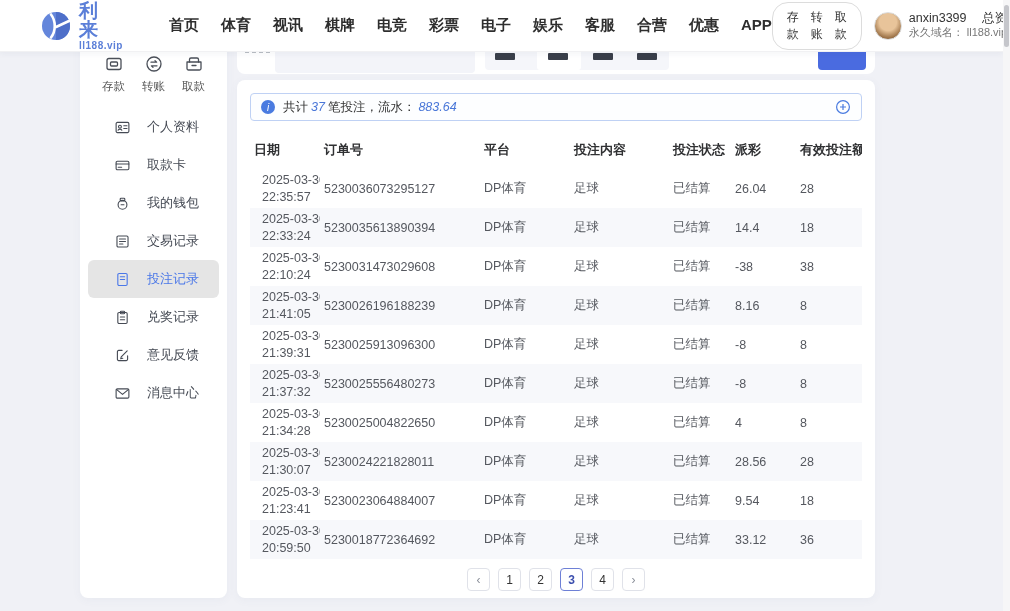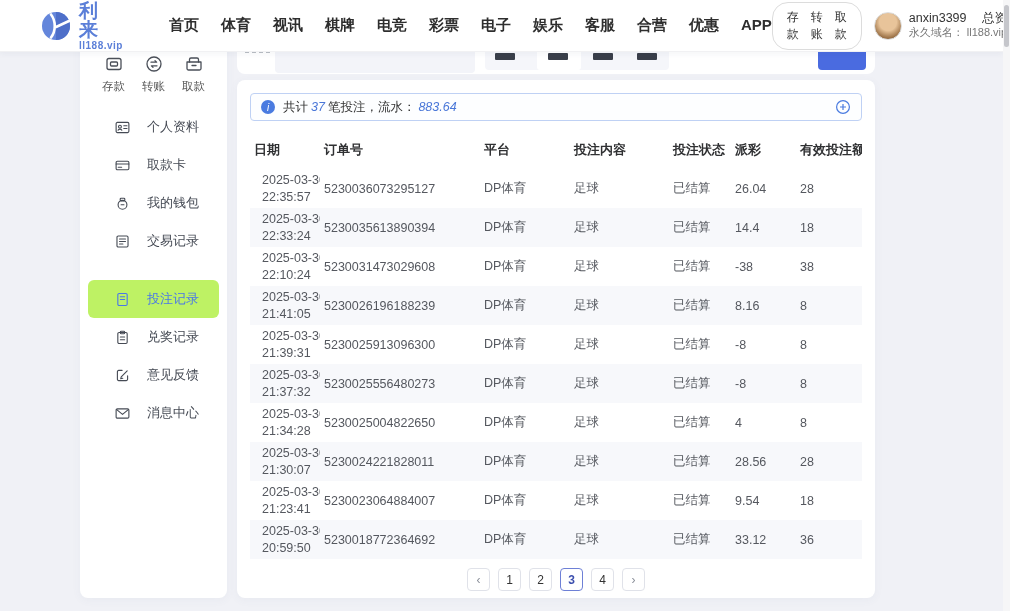--- a/index.html
+++ b/index.html
@@ -33,21 +33,21 @@
   .sidebar { position:absolute; left:80px; top:30px; width:147px; height:568px; background:#fff;
              border-radius:8px; box-shadow:0 2px 10px rgba(80,90,130,.05); z-index:2; }
   .quick-row { display:flex; justify-content:space-between; padding:24px 22px 0 22px; }
   .quick-item { display:flex; flex-direction:column; align-items:center; gap:5px; cursor:pointer; color:#4a4f58; }
   .quick-item .icon svg { width:20px; height:20px; }
   .quick-label { font-size:11.5px; color:#555; }
   .menu { margin-top:14px; }
   .menu-item { height:38px; display:flex; align-items:center; gap:16px; padding-left:26px;
                margin:0 8px; border-radius:6px; font-size:13px; color:#454a54; cursor:pointer; }
   .menu-item .icon svg { width:17px; height:17px; }
-  .menu-item.active { background:#bef264; color:#4a77e8;margin-top:20px; }
+  .menu-item.active { background:#e5e5e5; color:#4a77e8; }
   .icon { display:inline-flex; color:inherit; }
   .icon svg { stroke:currentColor; fill:none; stroke-width:1.3; stroke-linecap:round; stroke-linejoin:round; }
 
   
   .filter-card { position:absolute; left:237px; top:30px; width:638px; height:44px; background:#fff;
                  border-radius:8px; z-index:1; }
   .frag-text { position:absolute; left:8px; top:15px; width:26px; height:8px;
                background:repeating-linear-gradient(90deg,#9aa0aa 0 4px,transparent 4px 7px); opacity:.7; }
   .filter-input { position:absolute; left:38px; top:17px; width:200px; height:26px; background:#f3f4f9; border-radius:4px; }
   .filter-seg { position:absolute; left:248px; top:14px; width:184px; height:26px; background:#f5f6fa; border-radius:4px; }

